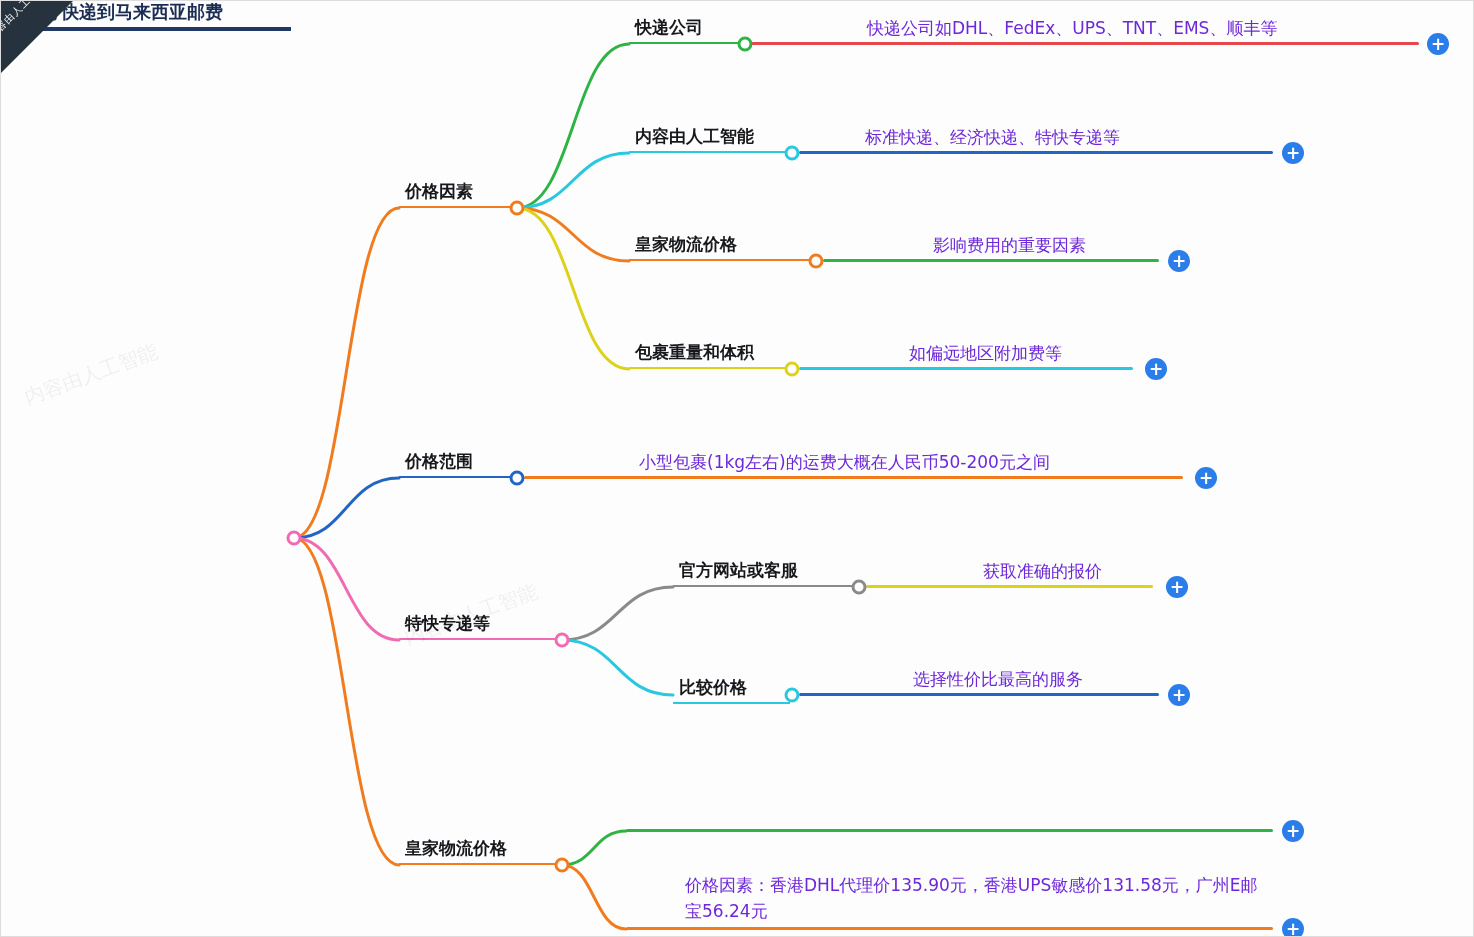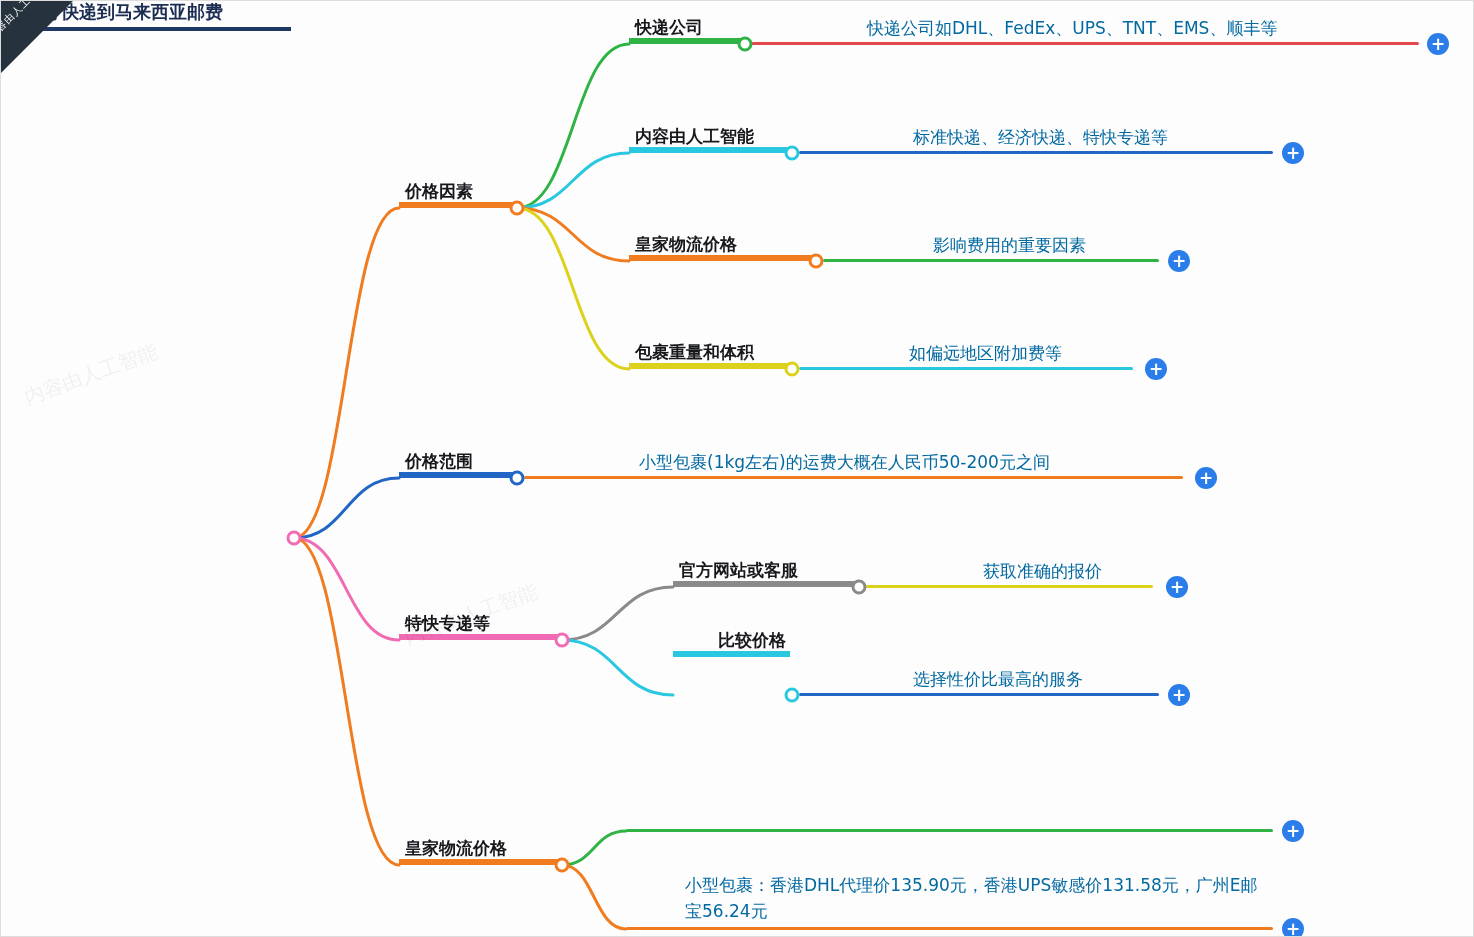--- a/index.html
+++ b/index.html
@@ -4,28 +4,28 @@
 <style>
   html,body{margin:0;padding:0;background:#e9e9e9;}
   .canvas{
     position:relative;width:1474px;height:937px;background:#fdfdfd;
     font-family:"DejaVu Sans","Liberation Sans",sans-serif;overflow:hidden;
     border:1px solid #ddd;box-sizing:border-box;
   }
   svg.edges{position:absolute;left:0;top:0;width:1474px;height:937px;pointer-events:none;}
   .node{
     position:absolute;font-size:17px;font-weight:bold;color:#17181c;
-    line-height:22px;padding:0 4px 3px 6px;border-bottom:6px solid #fca5a5;
+    line-height:22px;padding:0 4px 3px 6px;border-bottom:2px solid #fca5a5;
     white-space:nowrap;box-sizing:border-box;height:28px;cursor:pointer;
   }
   .root-node{
     font-size:18px;color:#1c2d53;border-bottom-width:4px;height:30px;padding-bottom:4px;
   }
   .detail-text{
-    position:absolute;font-size:17px;font-weight:normal;color:#0369a1;
+    position:absolute;font-size:17px;font-weight:normal;color:#6d28d9;
     line-height:22px;white-space:nowrap;cursor:pointer;
   }
   .detail-multi{white-space:normal;line-height:26px;}
   .hline{position:absolute;height:3px;border-radius:2px;}
   .dot{
     position:absolute;width:15px;height:15px;border-radius:50%;
     background:#fff;border:3px solid #999;box-sizing:border-box;
     transform:translate(-50%,-50%);cursor:pointer;z-index:3;
   }
   .plus{
@@ -90,21 +90,21 @@
   <div class="detail-text" style="left:866px;top:16px;">快递公司如DHL、FedEx、UPS、TNT、EMS、顺丰等</div>
   <div class="plus" style="left:1437px;top:43px;">
       <span>+</span>
     </div>
 
   <div class="node" style="left:628px;top:124px;width:163px;border-bottom-color:#29c8e0;">
     <span>内容由人工智能</span>
   </div>
   <div class="dot" style="left:791px;top:152px;border-color:#29c8e0;"></div>
   <div class="hline" style="left:798px;top:150px;width:474px;background:#2166c4;"></div>
-  <div class="detail-text" style="left:912px;top:125px;text-align:center;">标准快递、经济快递、特快专递等</div>
+  <div class="detail-text" style="left:864px;top:125px;text-align:center;">标准快递、经济快递、特快专递等</div>
   <div class="plus" style="left:1292px;top:152px;">
       <span>+</span>
     </div>
 
   <div class="node" style="left:628px;top:232px;width:187px;border-bottom-color:#f07c1f;">
     <span>皇家物流价格</span>
   </div>
   <div class="dot" style="left:815px;top:260px;border-color:#f07c1f;"></div>
   <div class="hline" style="left:822px;top:258px;width:336px;background:#2fb344;"></div>
   <div class="detail-text" style="left:932px;top:233px;">影响费用的重要因素</div>
@@ -140,42 +140,42 @@
   <div class="node" style="left:672px;top:558px;width:186px;border-bottom-color:#8a8a8a;">
     <span>官方网站或客服</span>
   </div>
   <div class="dot" style="left:858px;top:586px;border-color:#8a8a8a;"></div>
   <div class="hline" style="left:865px;top:584px;width:287px;background:#ddd21b;"></div>
   <div class="detail-text" style="left:982px;top:559px;text-align:center;">获取准确的报价</div>
   <div class="plus" style="left:1176px;top:586px;">
       <span>+</span>
     </div>
 
-  <div class="node" style="left:672px;top:628px;width:117px;border-bottom-color:#29c8e0;text-align:right;">
+  <div class="node" style="left:672px;top:675px;width:117px;border-bottom-color:#29c8e0;">
     <span>比较价格</span>
   </div>
   <div class="dot" style="left:791px;top:694px;border-color:#29c8e0;"></div>
   <div class="hline" style="left:798px;top:692px;width:360px;background:#2166c4;"></div>
   <div class="detail-text" style="left:912px;top:667px;">选择性价比最高的服务</div>
   <div class="plus" style="left:1178px;top:694px;">
       <span>+</span>
     </div>
 
   <div class="node" style="left:398px;top:836px;width:163px;border-bottom-color:#f07c1f;">
     <span>皇家物流价格</span>
   </div>
   <div class="dot" style="left:561px;top:864px;border-color:#f07c1f;"></div>
 
   <div class="hline" style="left:625px;top:828px;width:647px;background:#2fb344;"></div>
   <div class="plus" style="left:1292px;top:830px;">
       <span>+</span>
     </div>
 
   <div class="hline" style="left:625px;top:926px;width:647px;background:#f07c1f;"></div>
-  <div class="detail-text detail-multi" style="left:684px;top:871px;width:585px;">小型包裹：香港DHL代理价135.90元，香港UPS敏感价131.58元，广州E邮宝56.24元</div>
+  <div class="detail-text detail-multi" style="left:684px;top:871px;width:585px;">价格因素：香港DHL代理价135.90元，香港UPS敏感价131.58元，广州E邮宝56.24元</div>
   <div class="plus" style="left:1292px;top:928px;">
       <span>+</span>
     </div>
 
   <div class="corner"></div>
   <div class="corner-text">容由人工智能</div>
 
   <div class="wm" style="left:20px;top:360px;">内容由人工智能</div>
   <div class="wm" style="left:400px;top:600px;">内容由人工智能</div>
 

